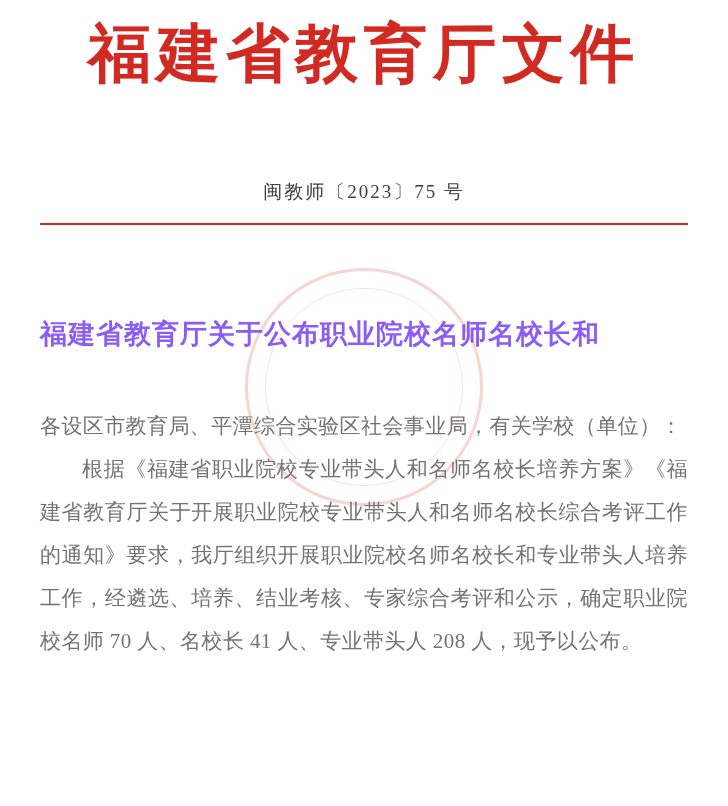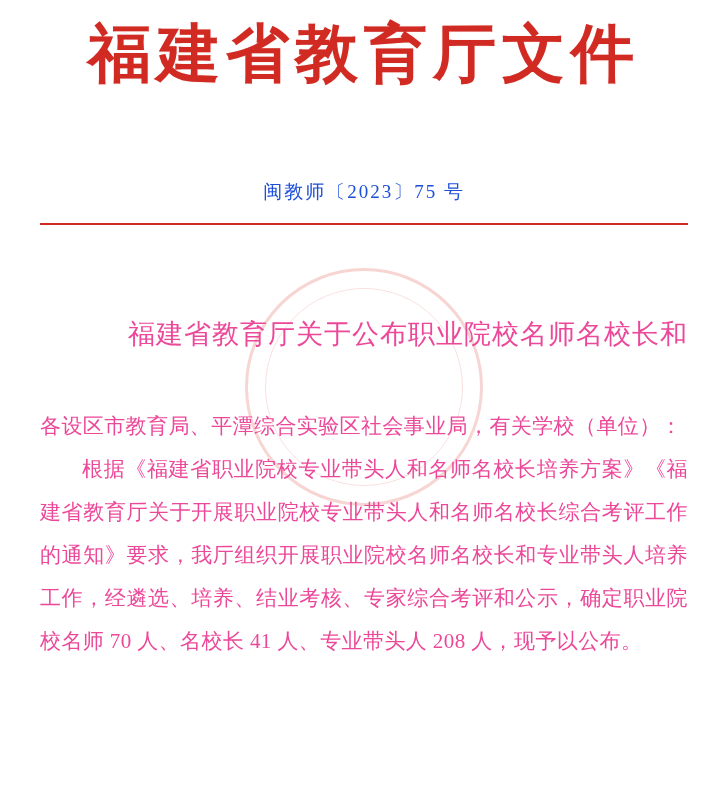--- a/index.html
+++ b/index.html
@@ -41,21 +41,21 @@
   }
 
   
   .docnum-block {
     text-align: center;
     margin-top: 86px;
   }
   .docnum {
     font-size: 19px;
     letter-spacing: 2px;
-    color: #1d4ed8;
+    color: #404040;
     font-family: "Liberation Serif", "DejaVu Serif", serif;
   }
 
   .red-rule {
     margin-top: 18px;
     height: 2px;
     background: #d02a23;
     width: 100%;
   }
 
@@ -82,43 +82,43 @@
     width: 196px;
     height: 196px;
     border: 1px solid #f4c7c3;
     border-radius: 50%;
   }
 
   
   .doc-title {
     position: relative;
     z-index: 2;
-    text-align: right;
+    text-align: left;
     margin-top: 84px;
     font-family: "DejaVu Serif", "Liberation Serif", serif;
-    font-weight: normal;
+    font-weight: bold;
     font-size: 27px;
     line-height: 1.85;
     letter-spacing: 1px;
-    color: #ec4899;
+    color: #8b5cf6;
   }
   .doc-title .line {
     display: block;
     white-space: nowrap;
   }
 
   
   .body-text {
     position: relative;
     z-index: 2;
     margin-top: 46px;
     font-size: 21px;
     line-height: 2.05;
     letter-spacing: 0.4px;
-    color: #ec4899;
+    color: #737373;
     text-align: justify;
     text-justify: inter-character;
   }
   .body-text p {
     margin: 0;
   }
   .body-text p.indent {
     text-indent: 2em;
   }
 </style>

